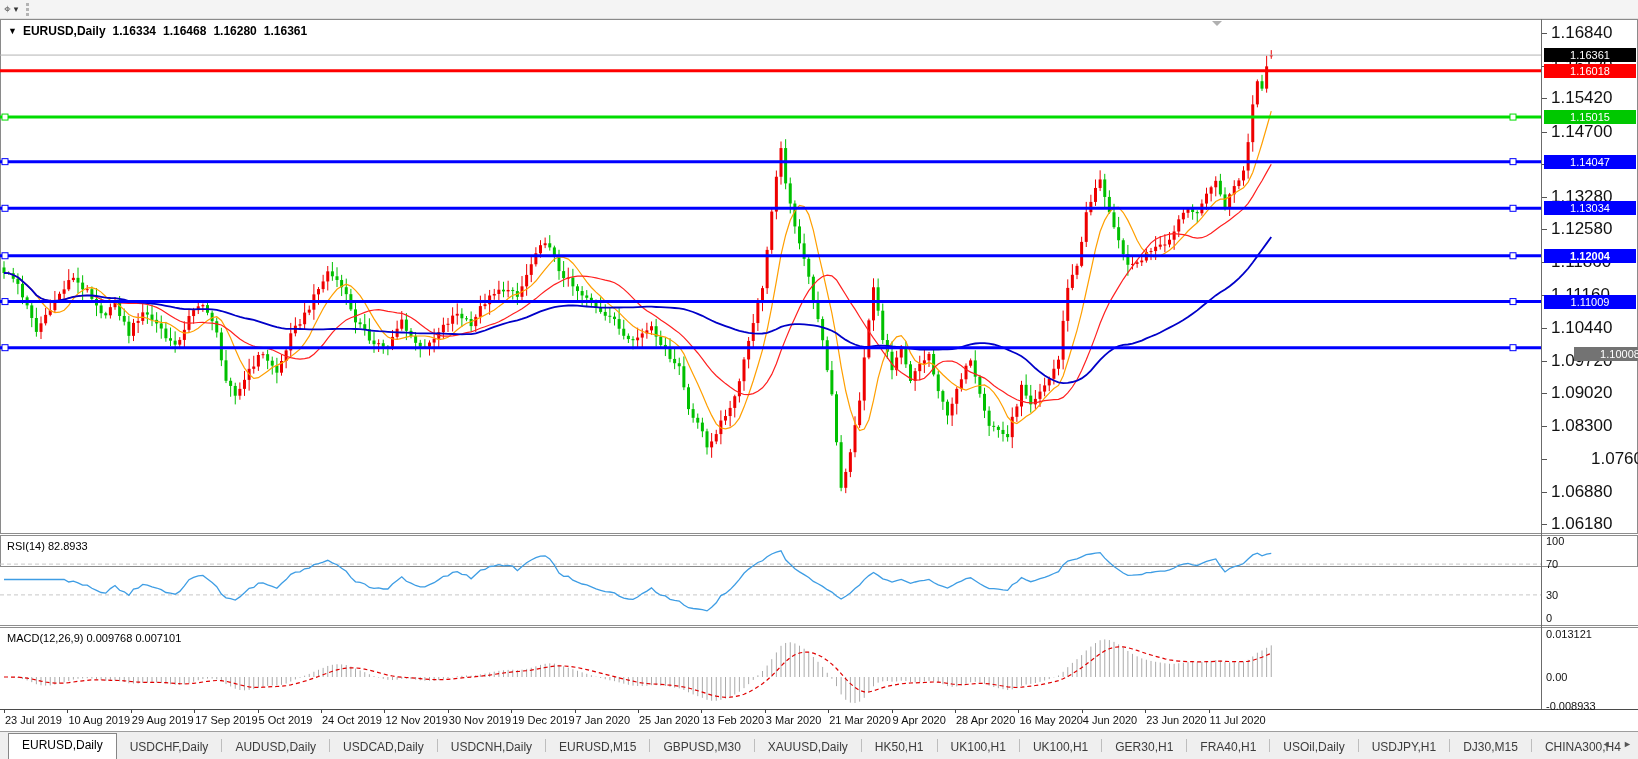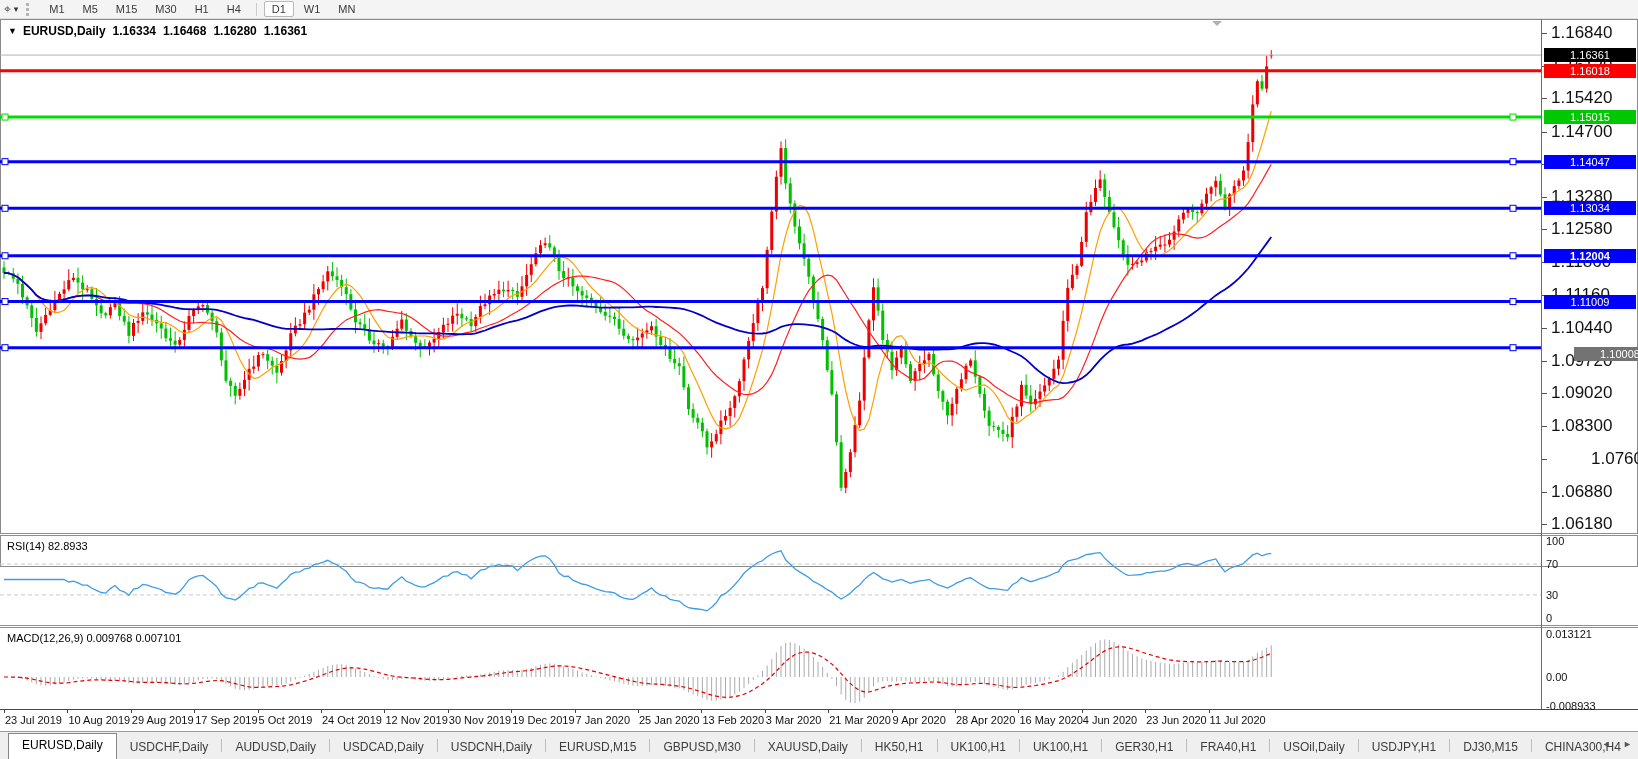--- a/index.html
+++ b/index.html
@@ -57,32 +57,20 @@
 </style>
 </head>
 <body>
 
 <div id="app">
 
   <div id="toolbar">
     <span class="tool-icon">⌖</span>
     <span class="dd-icon">▾</span>
     <div class="grip"></div>
-    <div id="tf-buttons" style="display: flex; align-items: center;">
-        <div class="tfbtn">M1</div>
-        <div class="tfbtn">M5</div>
-        <div class="tfbtn">M15</div>
-        <div class="tfbtn">M30</div>
-        <div class="tfbtn">H1</div>
-        <div class="tfbtn">H4</div>
-        <div class="tbsep"></div>
-        <div class="tfbtn active">D1</div>
-        <div class="tfbtn">W1</div>
-        <div class="tfbtn">MN</div>
-      </div>
   </div>
 
   <div id="chartwin">
     <svg id="main-svg" width="1541" height="514">
         <g>
           <line x1="4" y1="242.22475042760078" x2="4" y2="259.78678735225753" stroke="#00c000" stroke-width="1"></line>
           <rect x="2.5" y="248.47917965192758" width="3" height="5.52720000000042" fill="#00c000"></rect>
           <line x1="8.625" y1="252.43214233231575" x2="8.625" y2="255.77344153253048" stroke="#00c000" stroke-width="1"></line>
           <rect x="7.125" y="254.006379651928" width="3" height="1" fill="#00c000"></rect>
           <line x1="13.25" y1="248.9355696226031" x2="13.25" y2="263.4748981481743" stroke="#00c000" stroke-width="1"></line>

